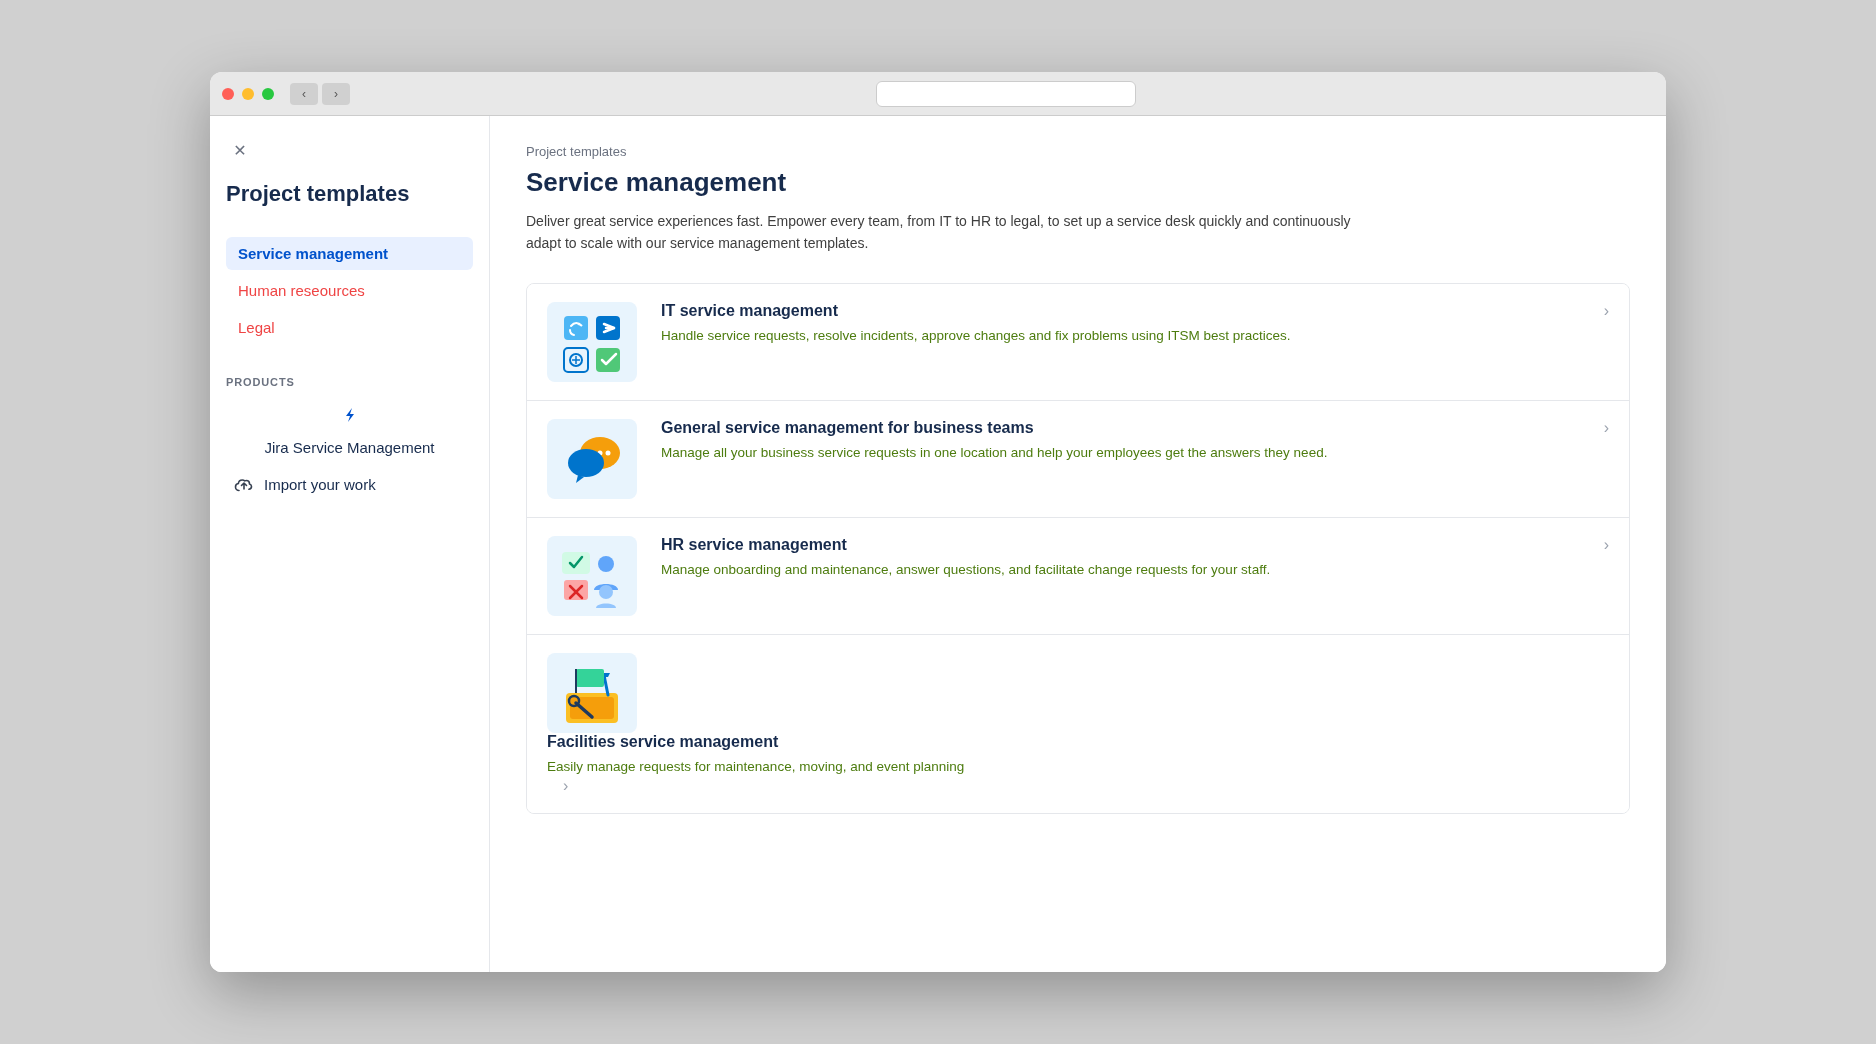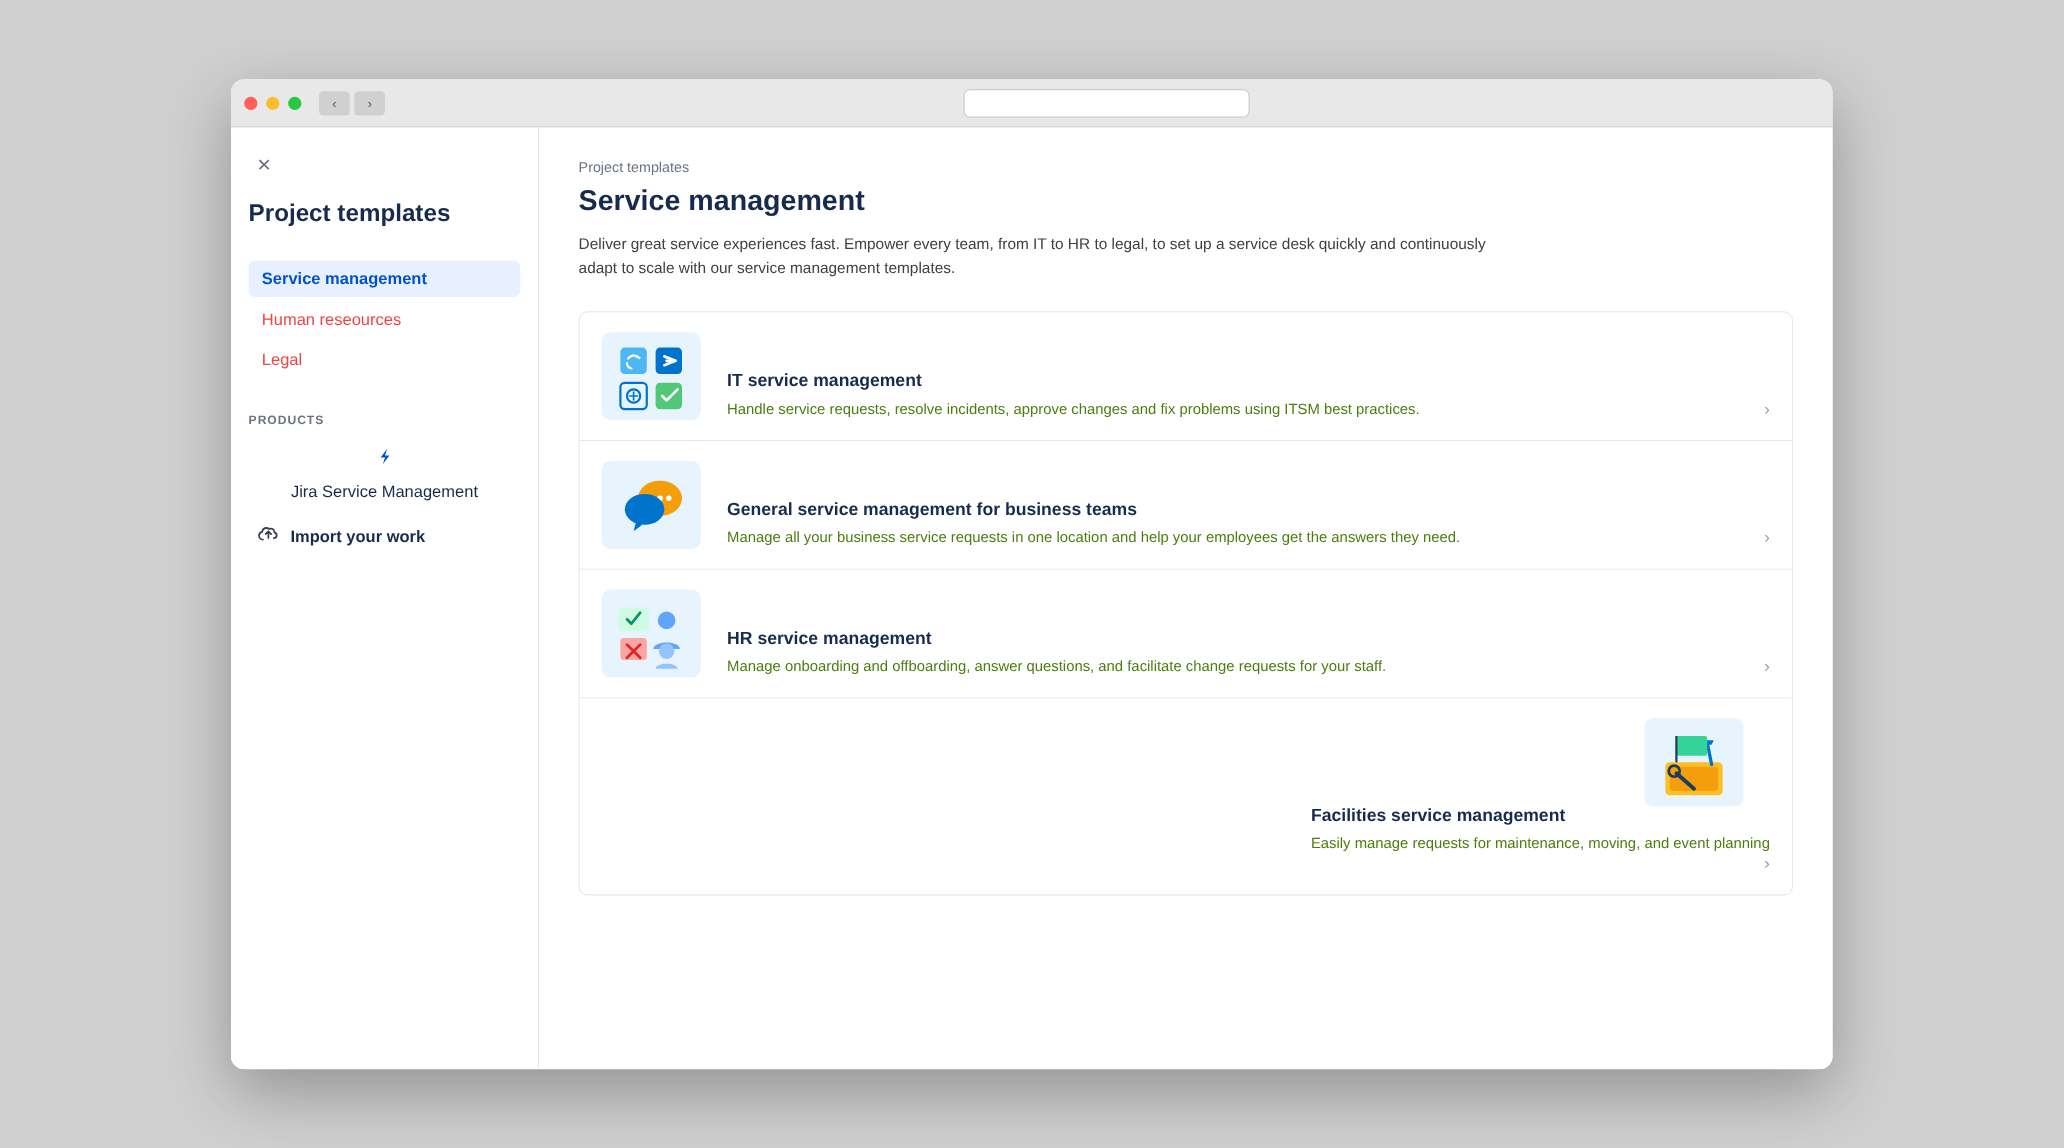--- a/index.html
+++ b/index.html
@@ -164,28 +164,27 @@
       flex-direction: column;
     }
 
     .product-icon {
       font-size: 18px;
       flex-shrink: 0;
     }
 
     .sidebar-import-item {
       display: flex;
-      align-items: center;
       gap: 10px;
       padding: 6px 8px;
       cursor: pointer;
       border-radius: 6px;
       font-size: 15px;
       color: #172b4d;
-      font-weight: 700;
+      font-weight: 400;
       margin-top: 8px;
     }
 
     
     .main-content {
       flex: 1;
       padding: 28px 36px;
       overflow-y: auto;
       background: #fff;
     }
@@ -216,21 +215,21 @@
       display: flex;
       flex-direction: column;
       gap: 0;
       border: 1px solid #e5e7eb;
       border-radius: 8px;
       overflow: hidden;
     }
 
     .template-card {
       display: flex;
-      align-items: flex-end;
+      align-items: flex-start;
       padding: 18px 20px;
       background: #fff;
       border-bottom: 1px solid #e5e7eb;
       cursor: pointer;
       transition: background 0.15s;
     }
 
     .template-card:last-child {
       border-bottom: none;
       flex-direction: column;
@@ -415,21 +414,21 @@
               <rect x="8" y="38" width="24" height="20" rx="3" fill="#fca5a5"></rect>
               <line x1="14" y1="44" x2="26" y2="56" stroke="#dc2626" stroke-width="2.5" stroke-linecap="round"></line>
               <line x1="26" y1="44" x2="14" y2="56" stroke="#dc2626" stroke-width="2.5" stroke-linecap="round"></line>
 
               <circle cx="50" cy="50" r="7" fill="#93c5fd"></circle>
               <path d="M40 66 C40 60 60 60 60 66" fill="#93c5fd"></path>
             </svg>
           </div>
           <div class="template-text">
             <div class="template-name">HR service management</div>
-            <div class="template-desc">Manage onboarding and offboarding, answer questions, and facilitate change requests for your staff.</div>
+            <div class="template-desc">Manage onboarding and maintenance, answer questions, and facilitate change requests for your staff.</div>
           </div>
           <div class="template-chevron">›</div>
         </div>
 
         <div class="template-card">
           <div class="template-icon-area">
             <svg viewBox="0 0 72 68" fill="none" xmlns="http://www.w3.org/2000/svg">
 
               <rect x="10" y="34" width="52" height="30" rx="4" fill="#fbbf24"></rect>
               <rect x="14" y="38" width="44" height="22" rx="3" fill="#f59e0b"></rect>

